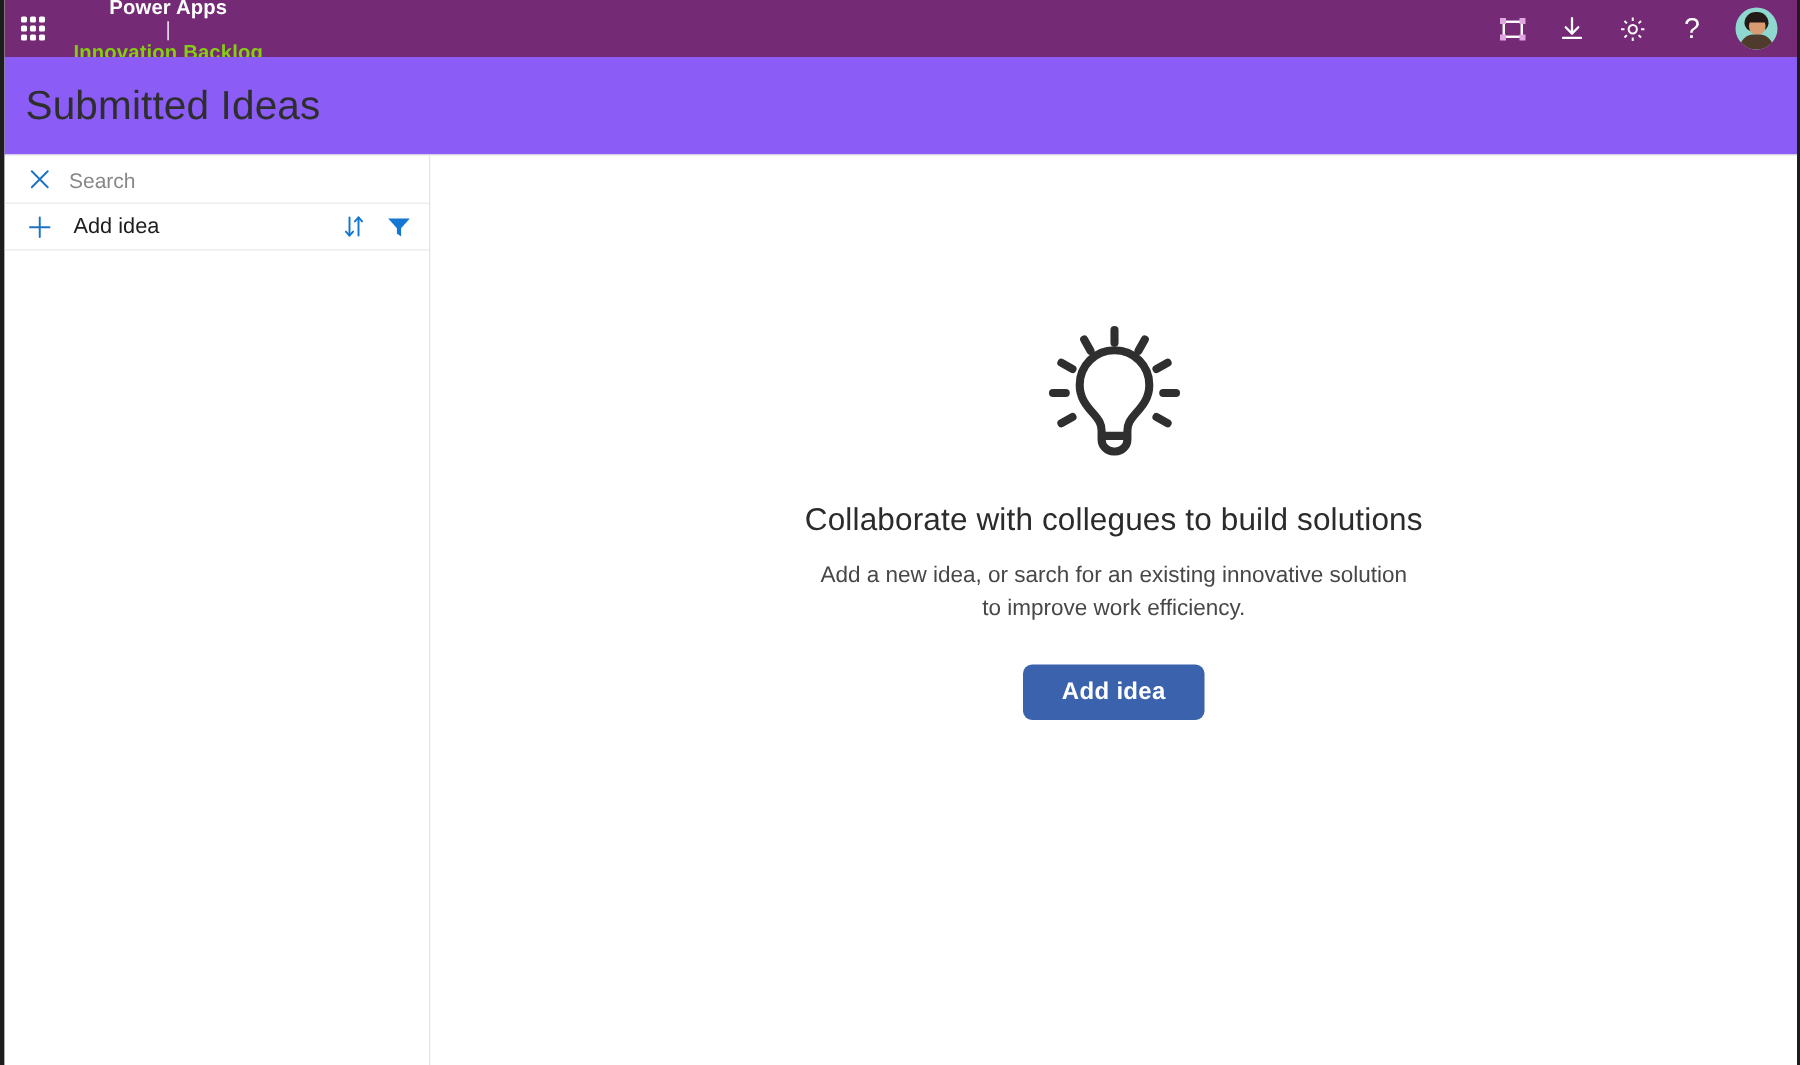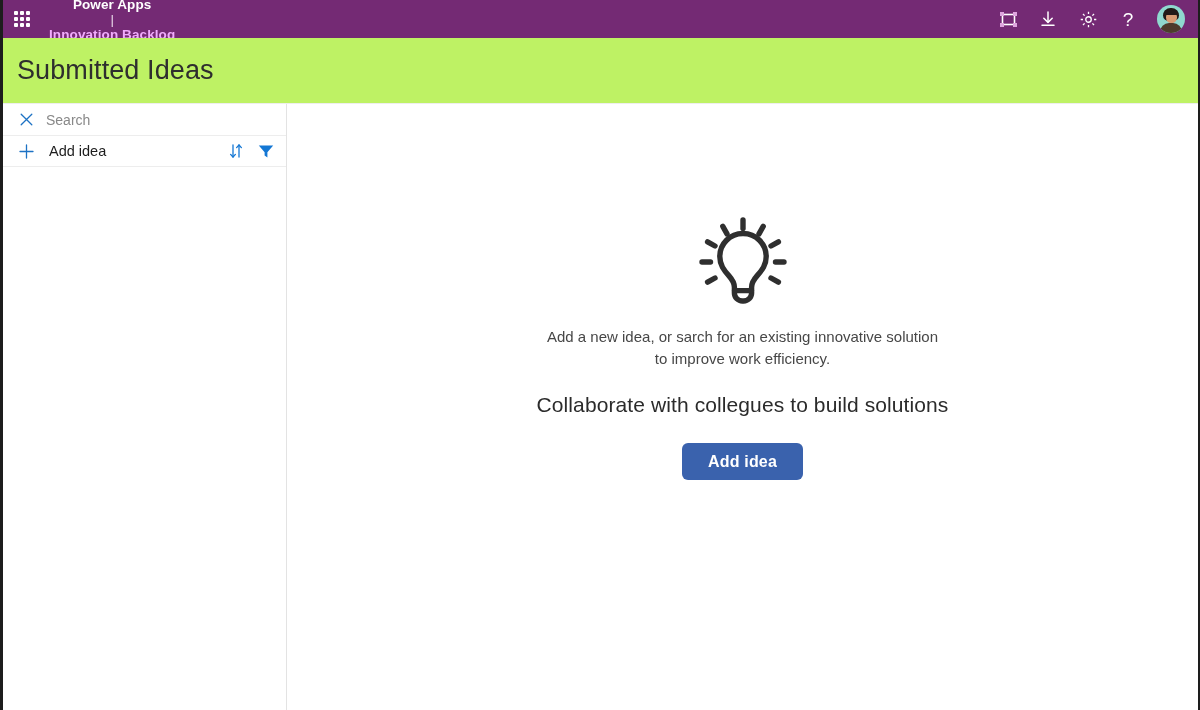--- a/index.html
+++ b/index.html
@@ -69,21 +69,21 @@
     font-weight: bold;
     letter-spacing: .1px;
   }
   .brand-sep {
     color: #e9d8e9;
     font-size: 13.5px;
     margin: 0 8px;
     font-weight: 400;
   }
   .brand-app {
-    color: #f0abfc;
+    color: #84cc16;
     font-size: 13.5px;
     font-weight: bold;
     letter-spacing: .1px;
   }
   #topbar-actions {
     margin-left: auto;
     display: flex;
     align-items: center;
     gap: 18px;
     padding-right: 4px;
@@ -151,21 +151,21 @@
     border-radius: 9px 9px 0 0;
   }
 
   
   #page-title-bar {
     position: absolute;
     top: 38px;
     left: 0;
     right: 0;
     height: 65px;
-    background: #bef264;
+    background: #8b5cf6;
     display: flex;
     align-items: center;
     box-sizing: border-box;
   }
   #page-title {
     font-size: 27px;
     color: #2e2e2e;
     font-weight: 400;
     padding-left: 14px;
     letter-spacing: .1px;
@@ -446,21 +446,21 @@
             </g>
             <path d="M52 25.5 C39 25.5 28.8 35.8 28.8 48.6 C28.8 57 33 62.2 37.8 67.6
                      C41.6 71.9 43.4 74.6 43.4 79.2 V85
                      C43.4 89.4 47 93 51.4 93 H52.6 C57 93 60.6 89.4 60.6 85 V79.2
                      C60.6 74.6 62.4 71.9 66.2 67.6 C71 62.2 75.2 57 75.2 48.6
                      C75.2 35.8 65 25.5 52 25.5 Z" stroke="#2f2f2f" stroke-width="5.4" fill="none" stroke-linejoin="round"></path>
             <path d="M43.6 82.6 H60.4" stroke="#2f2f2f" stroke-width="5.4" stroke-linecap="round"></path>
           </svg>
         </div>
 
+        <div id="empty-heading">Collaborate with collegues to build solutions</div>
         <div id="empty-sub">Add a new idea, or sarch for an existing innovative solution to improve work efficiency.</div>
-        <div id="empty-heading">Collaborate with collegues to build solutions</div>
         <button id="add-idea-button">Add idea</button>
 
       </div>
     </div>
 
   </div>
 </div>
 
 </body></html>

